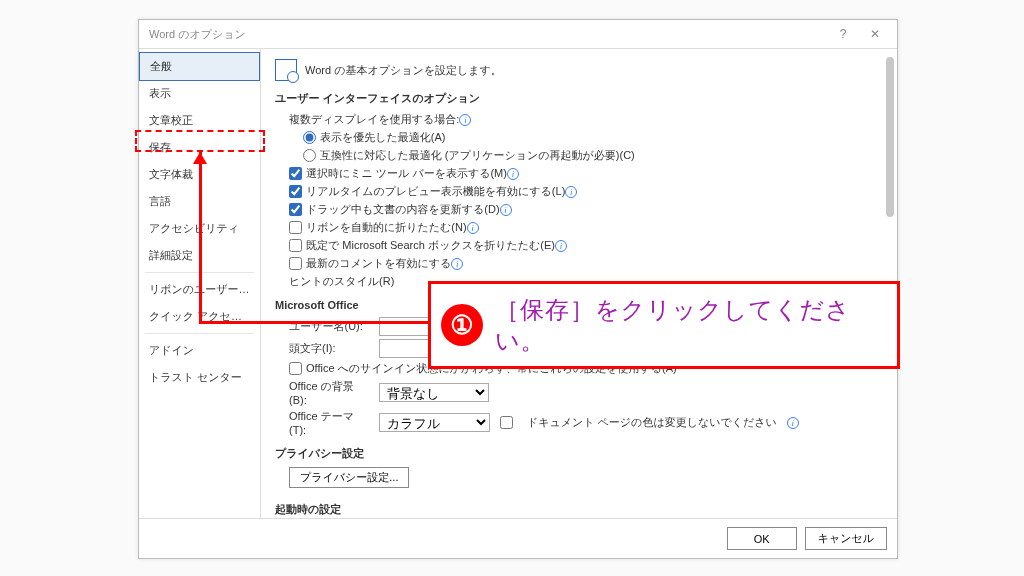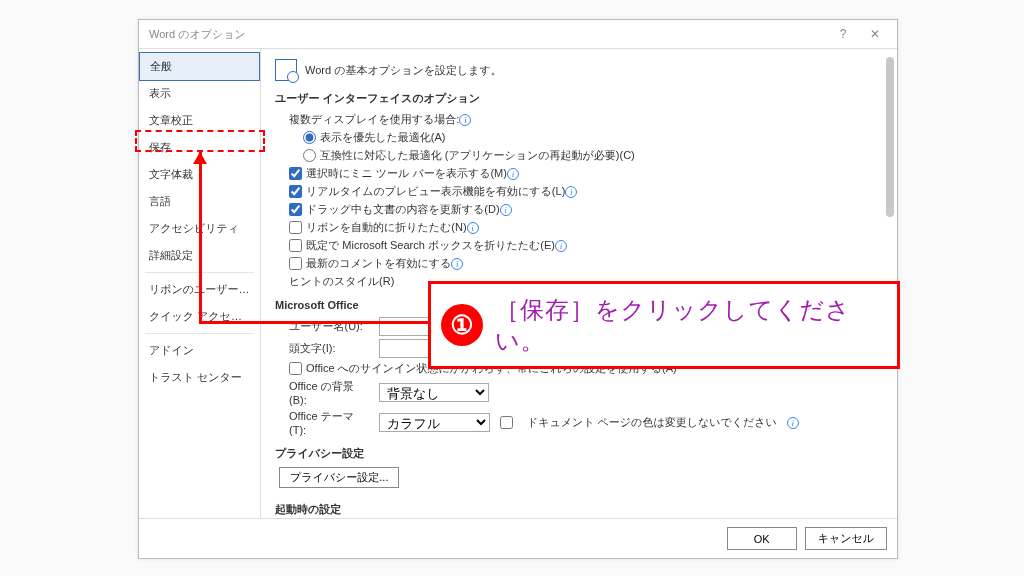--- a/index.html
+++ b/index.html
@@ -168,21 +168,21 @@
     background: #fff;
     cursor: pointer;
     font-size: 11px;
   }
   .btn-small {
     padding: 2px 10px;
     border: 1px solid #888;
     background: #fff;
     cursor: pointer;
     font-size: 11px;
-    margin-left: 4px;
+    margin-left: 14px;
   }
   
   .annot-highlight {
     position: absolute;
     left: 135px;
     top: 130px;
     width: 130px;
     height: 22px;
     border: 2.5px dashed #ff0000;
     pointer-events: none;

